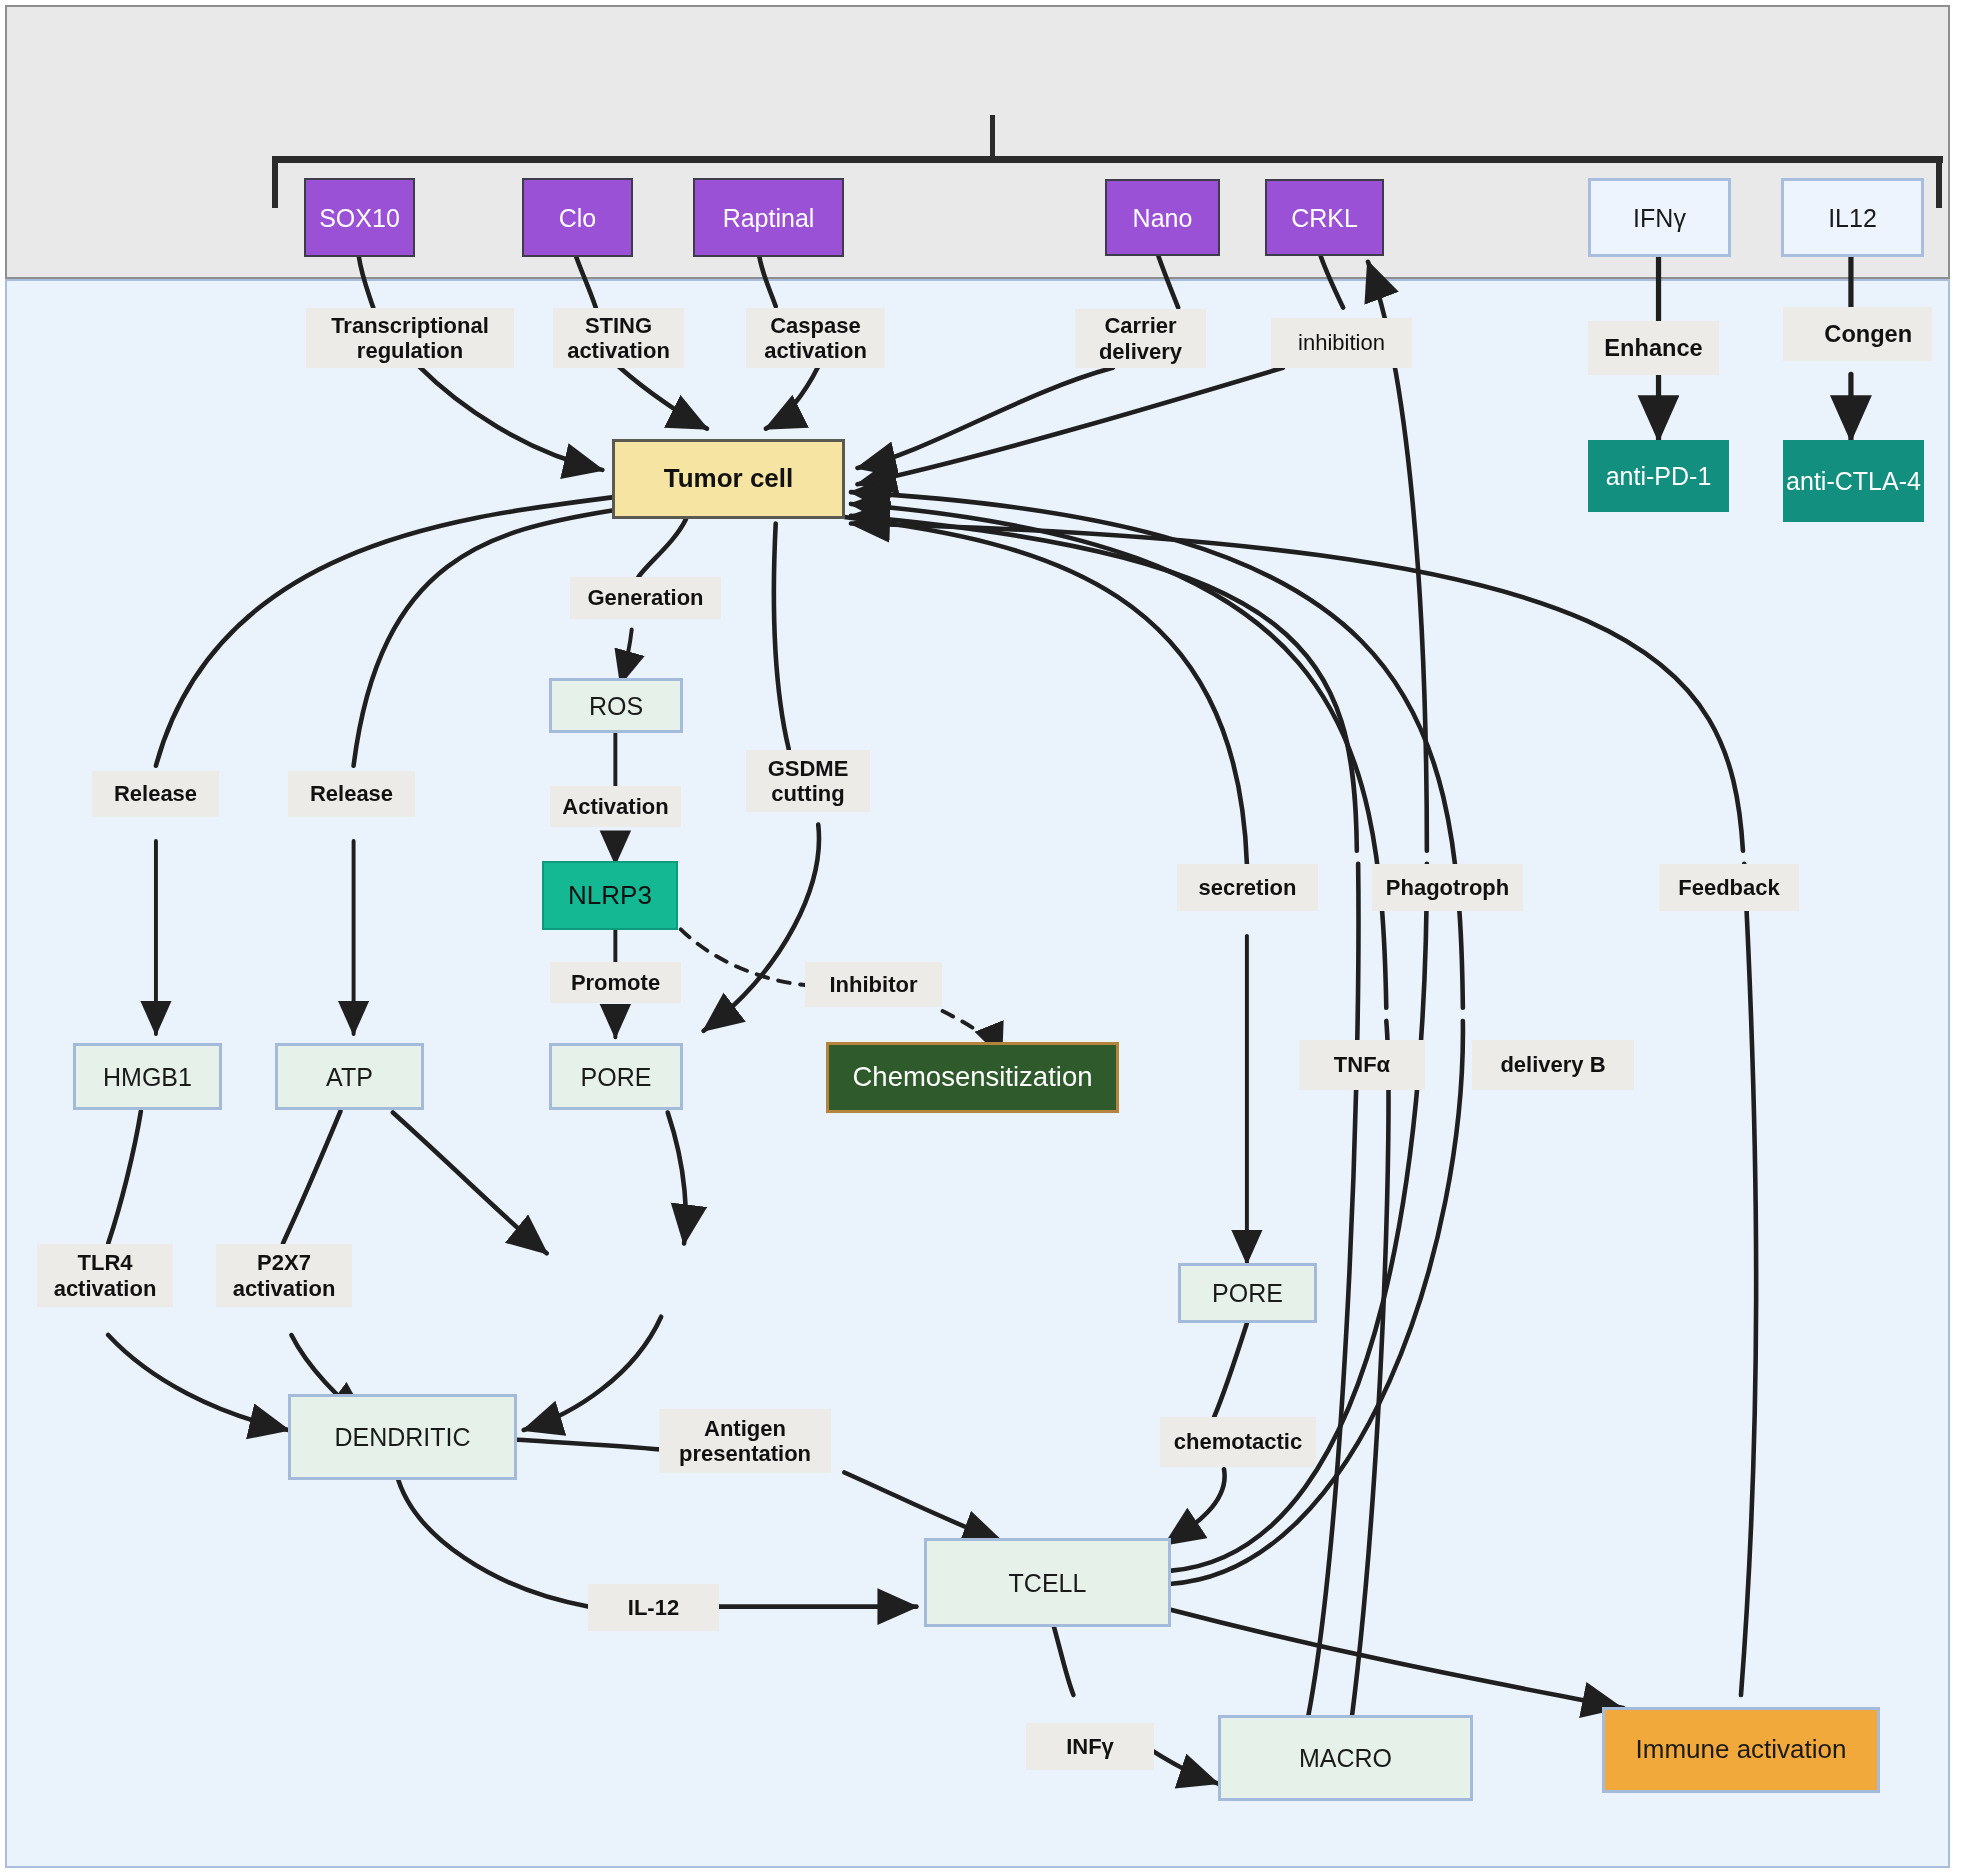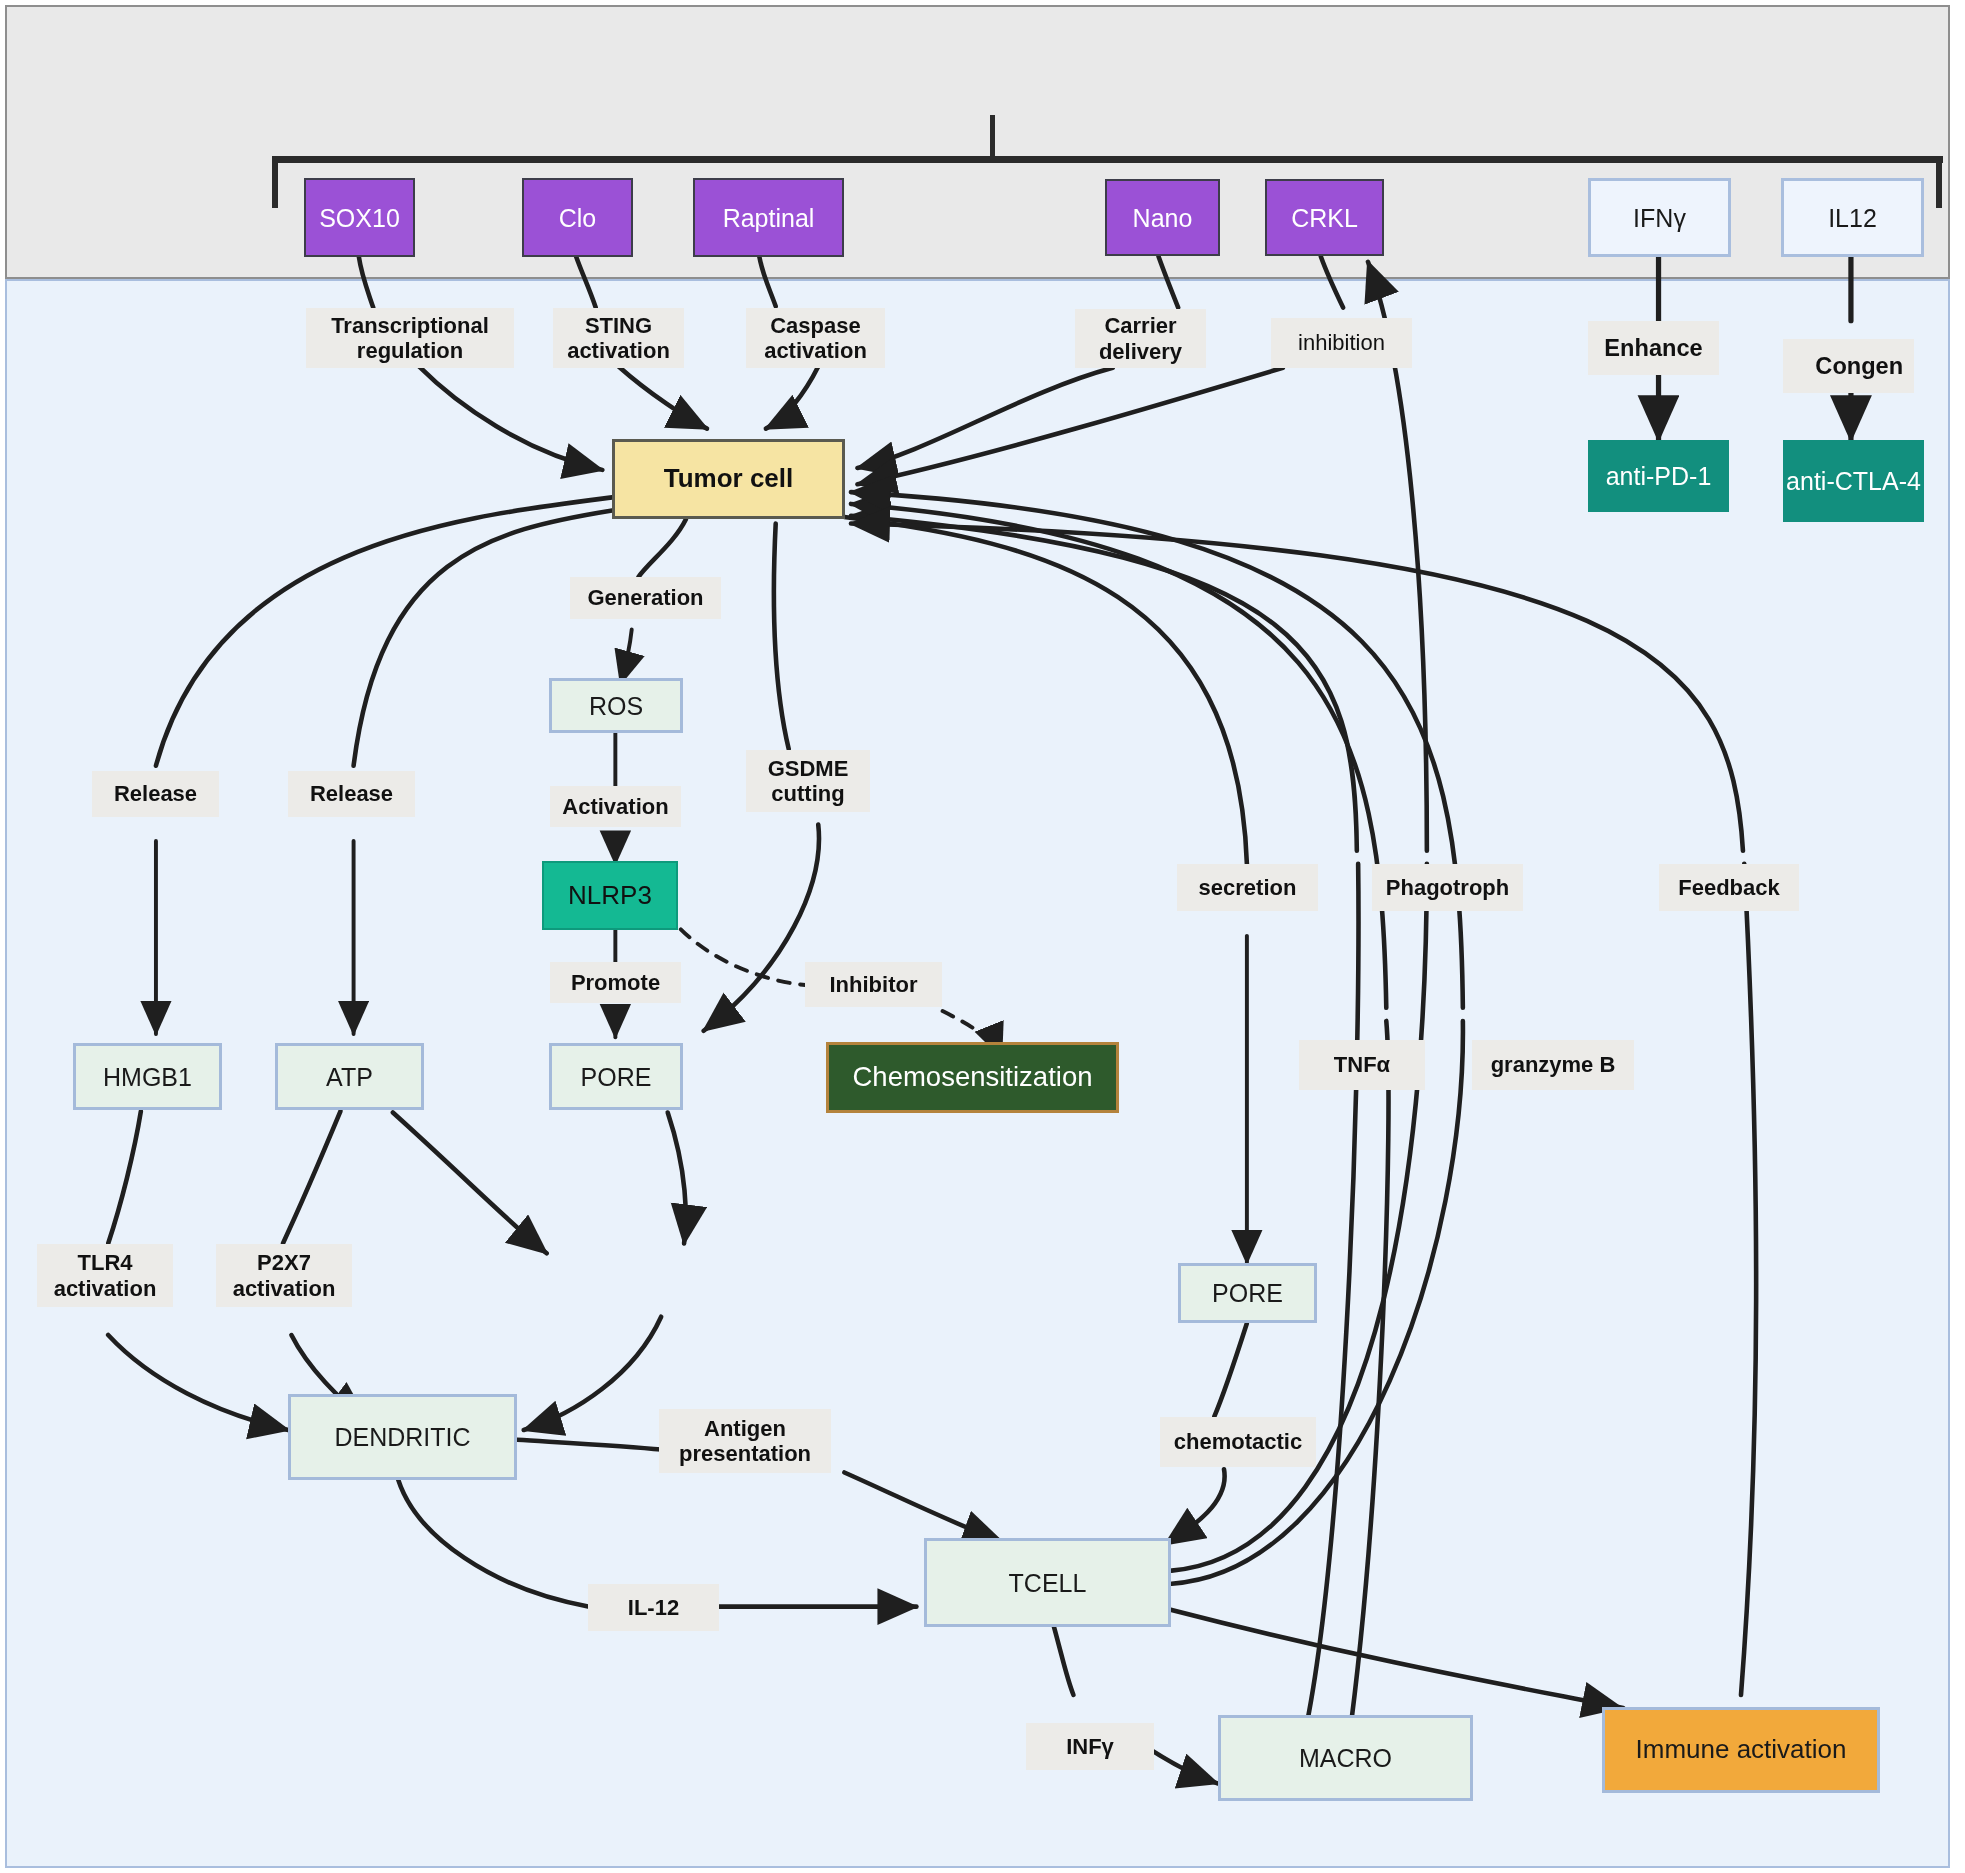--- a/index.html
+++ b/index.html
@@ -190,21 +190,21 @@
   </div>
   <div class="elab b s34" style="left:1075px;top:309px;width:131px;height:59px;">
     <span>Carrier delivery</span>
   </div>
   <div class="elab s34" style="left:1271px;top:318px;width:141px;height:50px;">
     <span>inhibition</span>
   </div>
   <div class="elab b s36" style="left:1588px;top:321px;width:131px;height:54px;">
     <span>Enhance</span>
   </div>
-  <div class="elab b s36" style="left:1783px;top:339px;width:131px;height:54px;padding-left:28px;">
+  <div class="elab b s36" style="left:1783px;top:307px;width:149px;height:54px;padding-left:28px;">
     <span>Congen</span>
   </div>
 
   <div class="node n-tealdark" style="left:1588px;top:440px;width:141px;height:72px;">
     <span>anti-PD-1</span>
   </div>
   <div class="node n-tealdark" style="left:1783px;top:440px;width:141px;height:82px;">
     <span>anti-CTLA-4</span>
   </div>
 
@@ -299,21 +299,21 @@
   <div class="elab b s34" style="left:1177px;top:864px;width:141px;height:47px;">
     <span>secretion</span>
   </div>
   <div class="elab b s34" style="left:1372px;top:864px;width:151px;height:47px;">
     <span>Phagotroph</span>
   </div>
   <div class="elab b s34" style="left:1299px;top:1040px;width:126px;height:50px;">
     <span>TNFα</span>
   </div>
   <div class="elab b s34" style="left:1472px;top:1040px;width:162px;height:50px;">
-    <span>granzyme B</span>
+    <span>delivery B</span>
   </div>
   <div class="elab b s34" style="left:1651px;top:864px;width:140px;height:47px;margin-left:8px;">
     <span>Feedback</span>
   </div>
 
   <div class="node n-pale" style="left:1178px;top:1263px;width:139px;height:60px;">
     <span>PORE</span>
   </div>
 
   <div class="elab b s34" style="left:1160px;top:1417px;width:156px;height:50px;">

